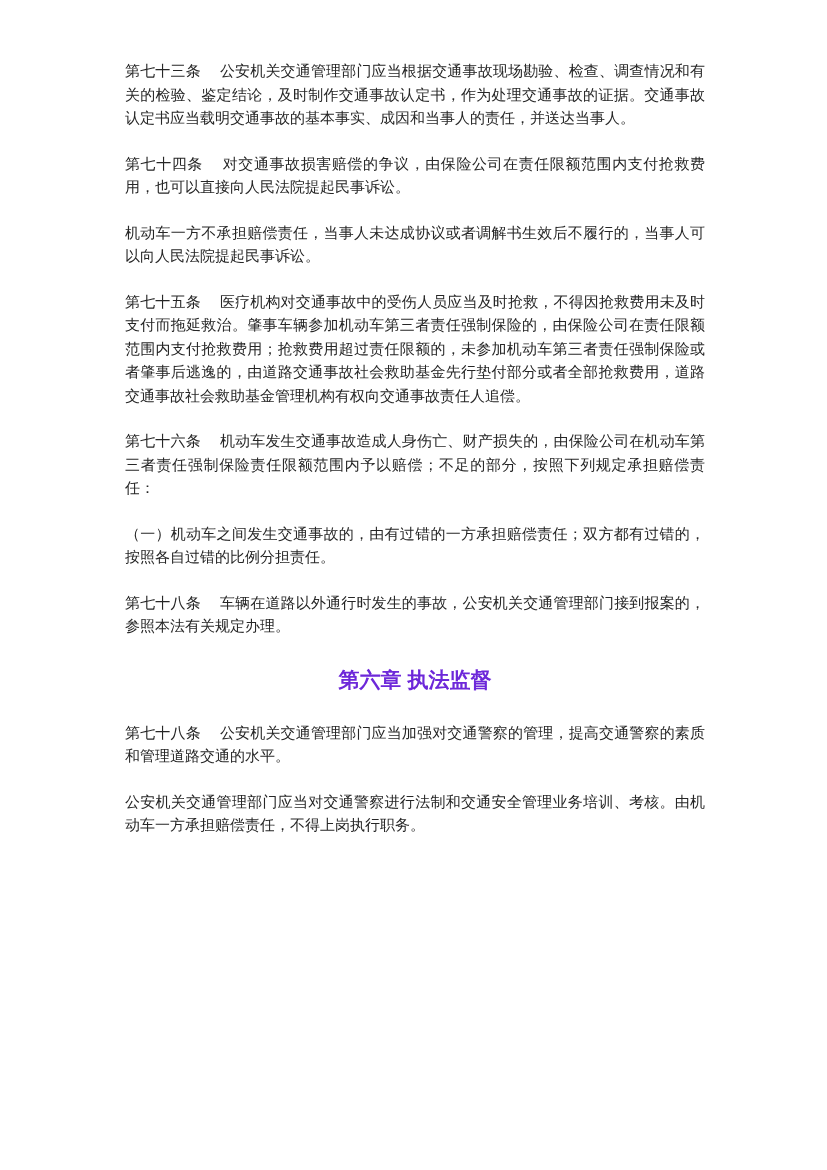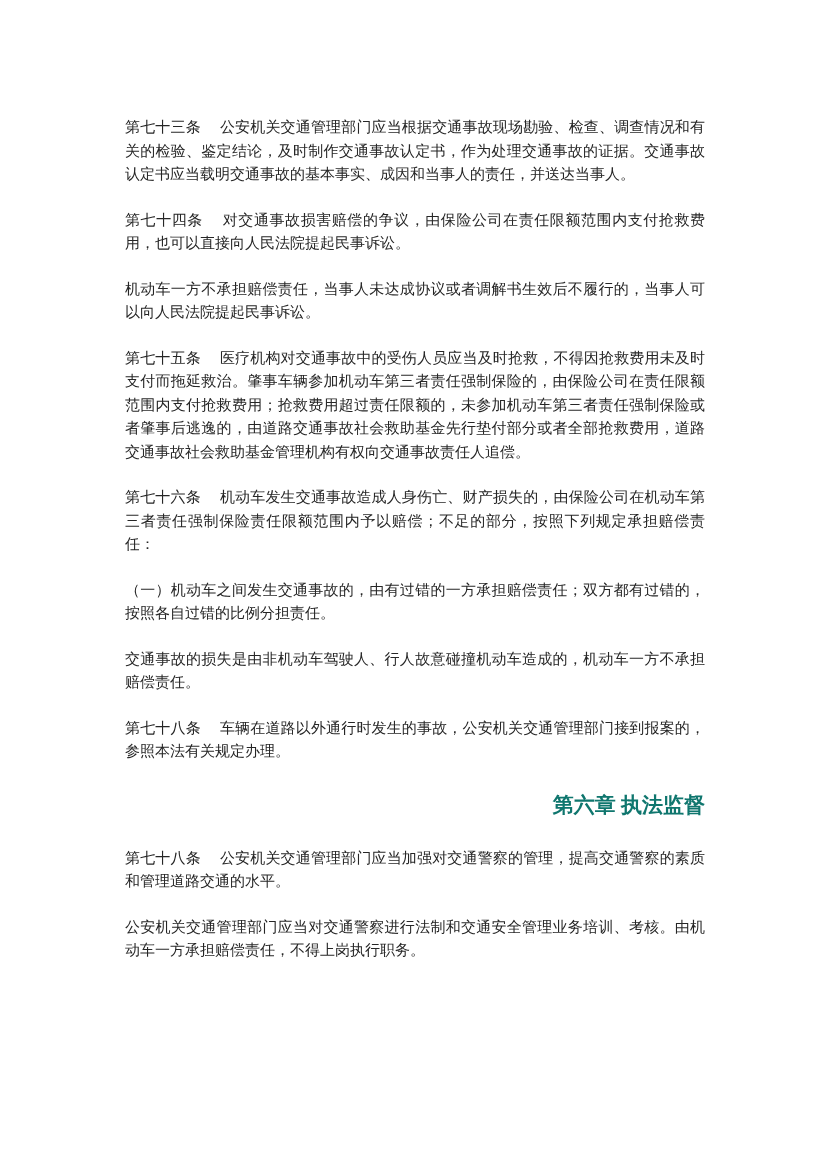--- a/index.html
+++ b/index.html
@@ -7,50 +7,49 @@
     padding: 0;
     background: #ffffff;
   }
   .page {
     position: relative;
     width: 827px;
     height: 1158px;
     margin: 0 auto;
     background: #ffffff;
     box-sizing: border-box;
-    padding: 116px 122px 0 125px;
+    padding: 60px 122px 0 125px;
     overflow: hidden;
   }
   .para {
     font-family: "Liberation Serif", "DejaVu Serif", serif;
     font-size: 15px;
     line-height: 23.5px;
     color: #262626;
     margin: 0 0 22px 0;
     text-align: justify;
     word-break: break-all;
   }
   .chapter {
-    font-family: Liberation Serif, serif;
+    font-family: Liberation Sans, sans-serif;
     font-size: 21px;
     font-weight: 700;
-    color: #0f766e;
-    text-align: right;
+    color: #6d28d9;
+    text-align: center;
     margin: 26px 0 27px 0;
     line-height: 30px;
   }
 </style>
 </head>
 <body>
 
 <div class="page">
   <p class="para">第七十三条　 公安机关交通管理部门应当根据交通事故现场勘验、检查、调查情况和有关的检验、鉴定结论，及时制作交通事故认定书，作为处理交通事故的证据。交通事故认定书应当载明交通事故的基本事实、成因和当事人的责任，并送达当事人。</p>
   <p class="para">第七十四条　 对交通事故损害赔偿的争议，由保险公司在责任限额范围内支付抢救费用，也可以直接向人民法院提起民事诉讼。</p>
   <p class="para">机动车一方不承担赔偿责任，当事人未达成协议或者调解书生效后不履行的，当事人可以向人民法院提起民事诉讼。</p>
   <p class="para">第七十五条　 医疗机构对交通事故中的受伤人员应当及时抢救，不得因抢救费用未及时支付而拖延救治。肇事车辆参加机动车第三者责任强制保险的，由保险公司在责任限额范围内支付抢救费用；抢救费用超过责任限额的，未参加机动车第三者责任强制保险或者肇事后逃逸的，由道路交通事故社会救助基金先行垫付部分或者全部抢救费用，道路交通事故社会救助基金管理机构有权向交通事故责任人追偿。</p>
   <p class="para">第七十六条　 机动车发生交通事故造成人身伤亡、财产损失的，由保险公司在机动车第三者责任强制保险责任限额范围内予以赔偿；不足的部分，按照下列规定承担赔偿责任：</p>
   <p class="para">（一）机动车之间发生交通事故的，由有过错的一方承担赔偿责任；双方都有过错的，按照各自过错的比例分担责任。</p>
-  <p class="para">交通事故的损失是由非机动车驾驶人、行人故意碰撞机动车造成的，机动车一方不承担赔偿责任。</p>
   <p class="para">第七十八条　 车辆在道路以外通行时发生的事故，公安机关交通管理部门接到报案的，参照本法有关规定办理。</p>
   <h2 class="chapter">第六章 执法监督</h2>
   <p class="para">第七十八条　 公安机关交通管理部门应当加强对交通警察的管理，提高交通警察的素质和管理道路交通的水平。</p>
   <p class="para">公安机关交通管理部门应当对交通警察进行法制和交通安全管理业务培训、考核。由机动车一方承担赔偿责任，不得上岗执行职务。</p>
 </div>
 
 </body></html>

